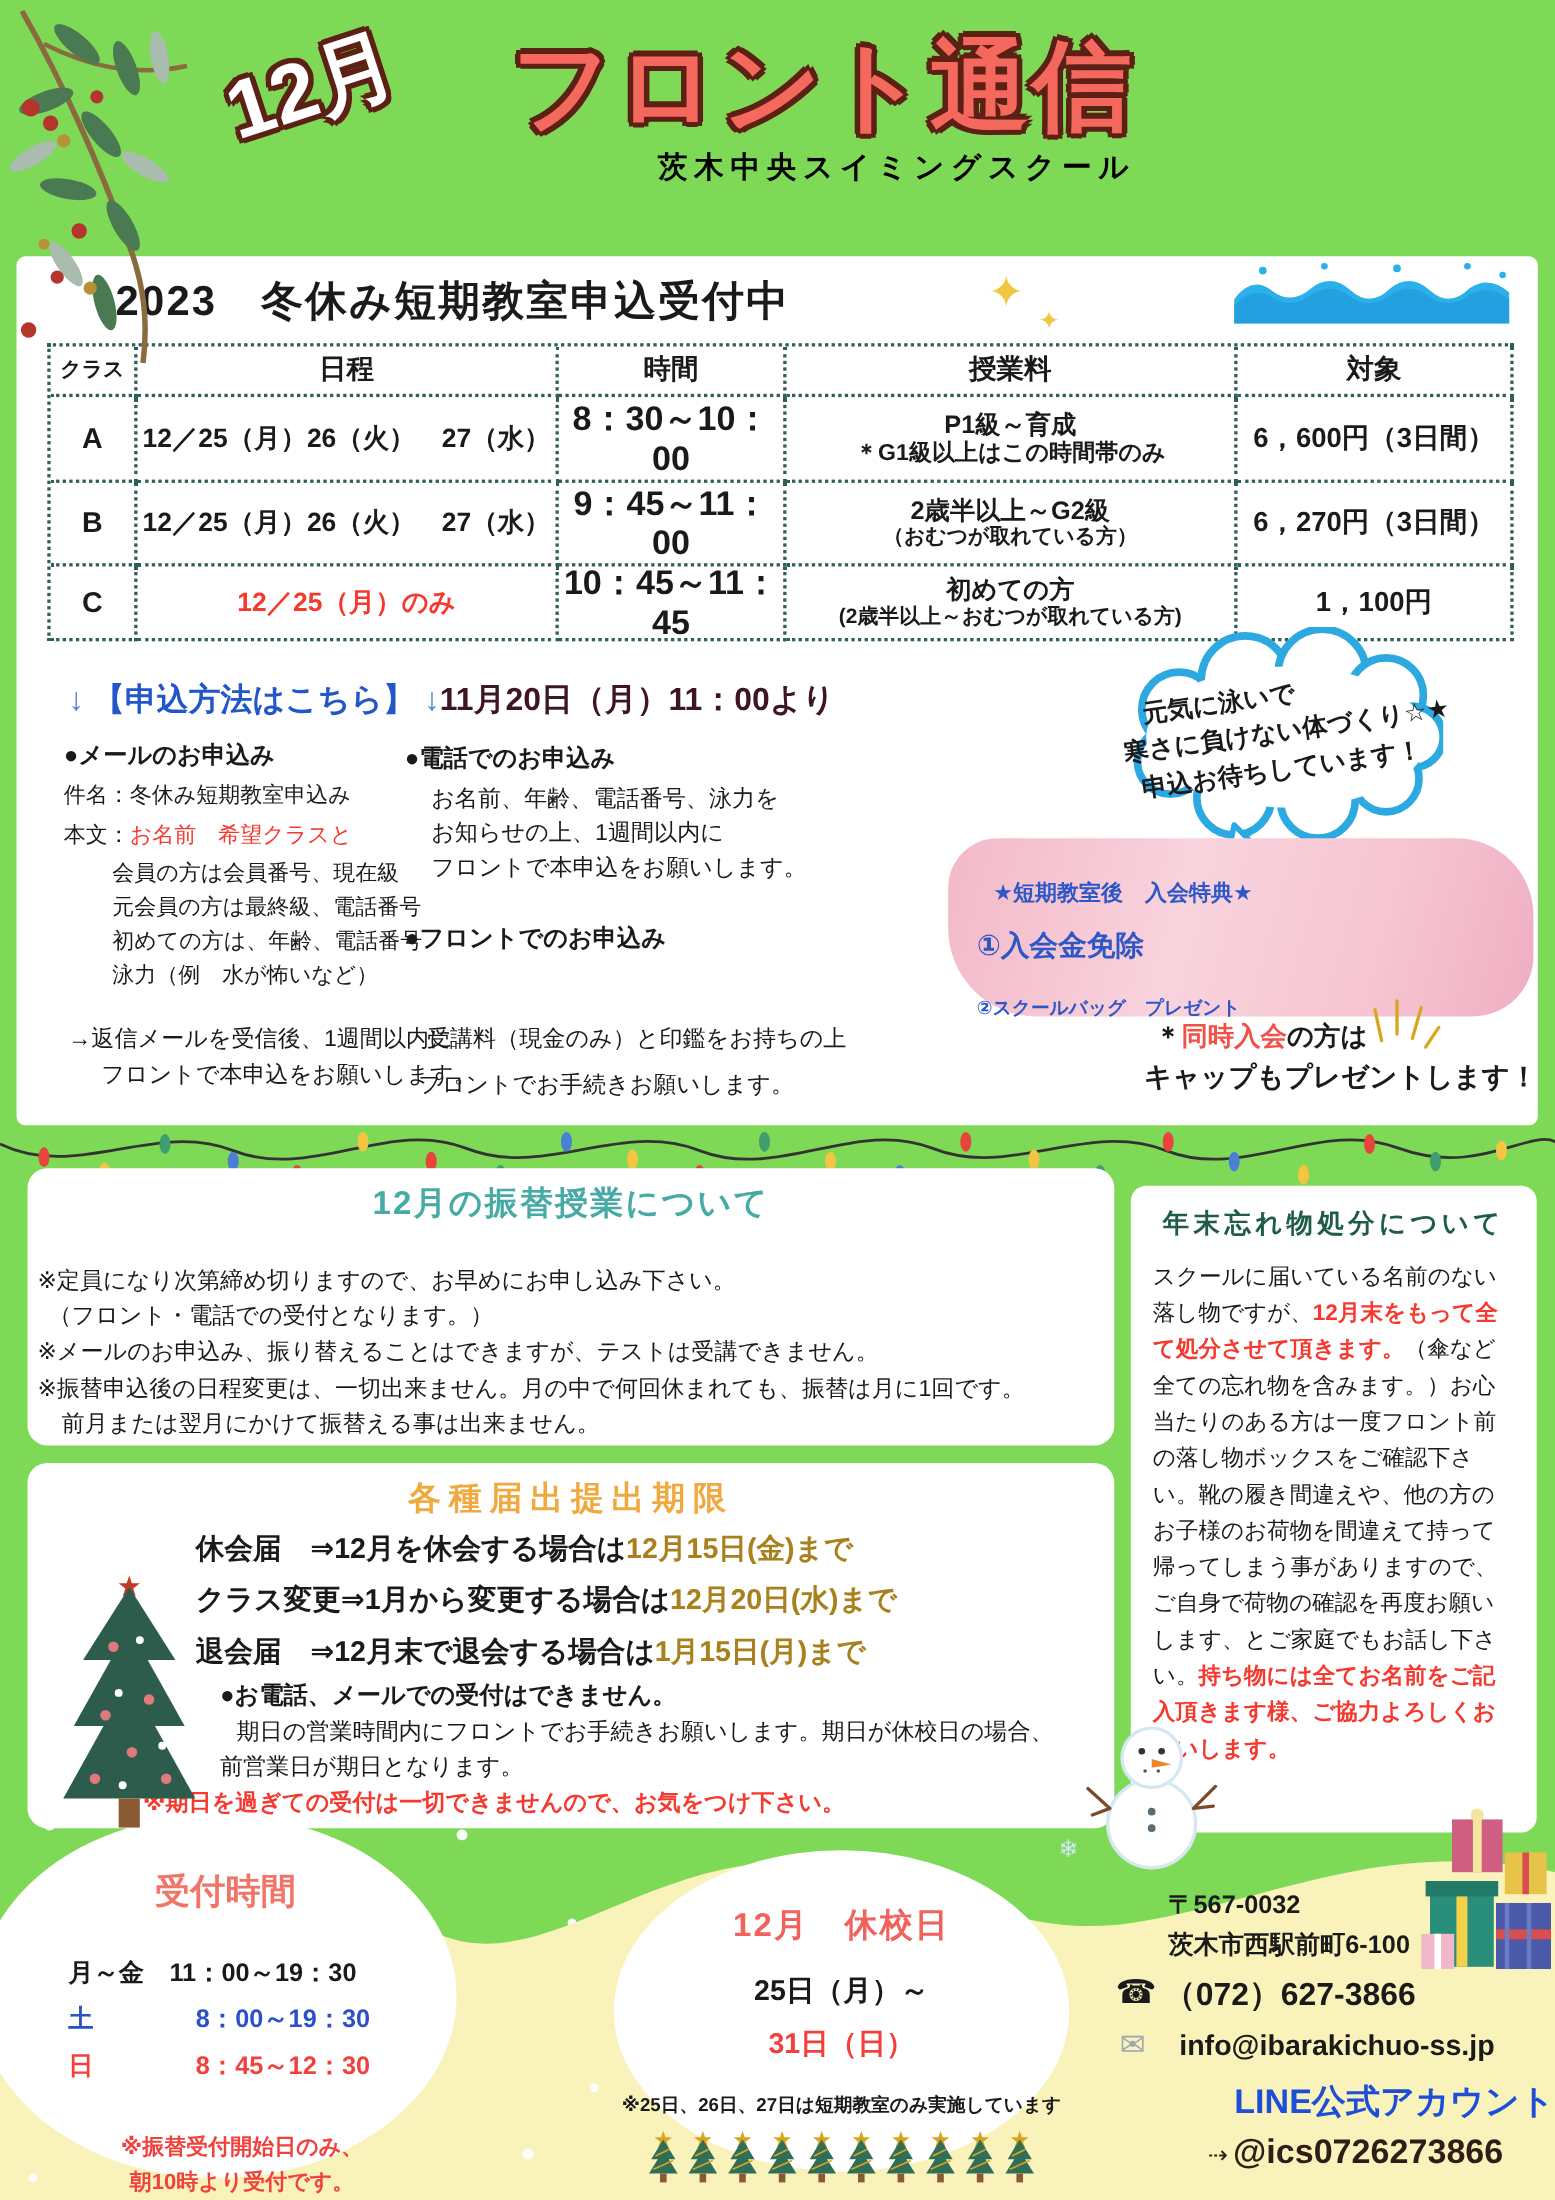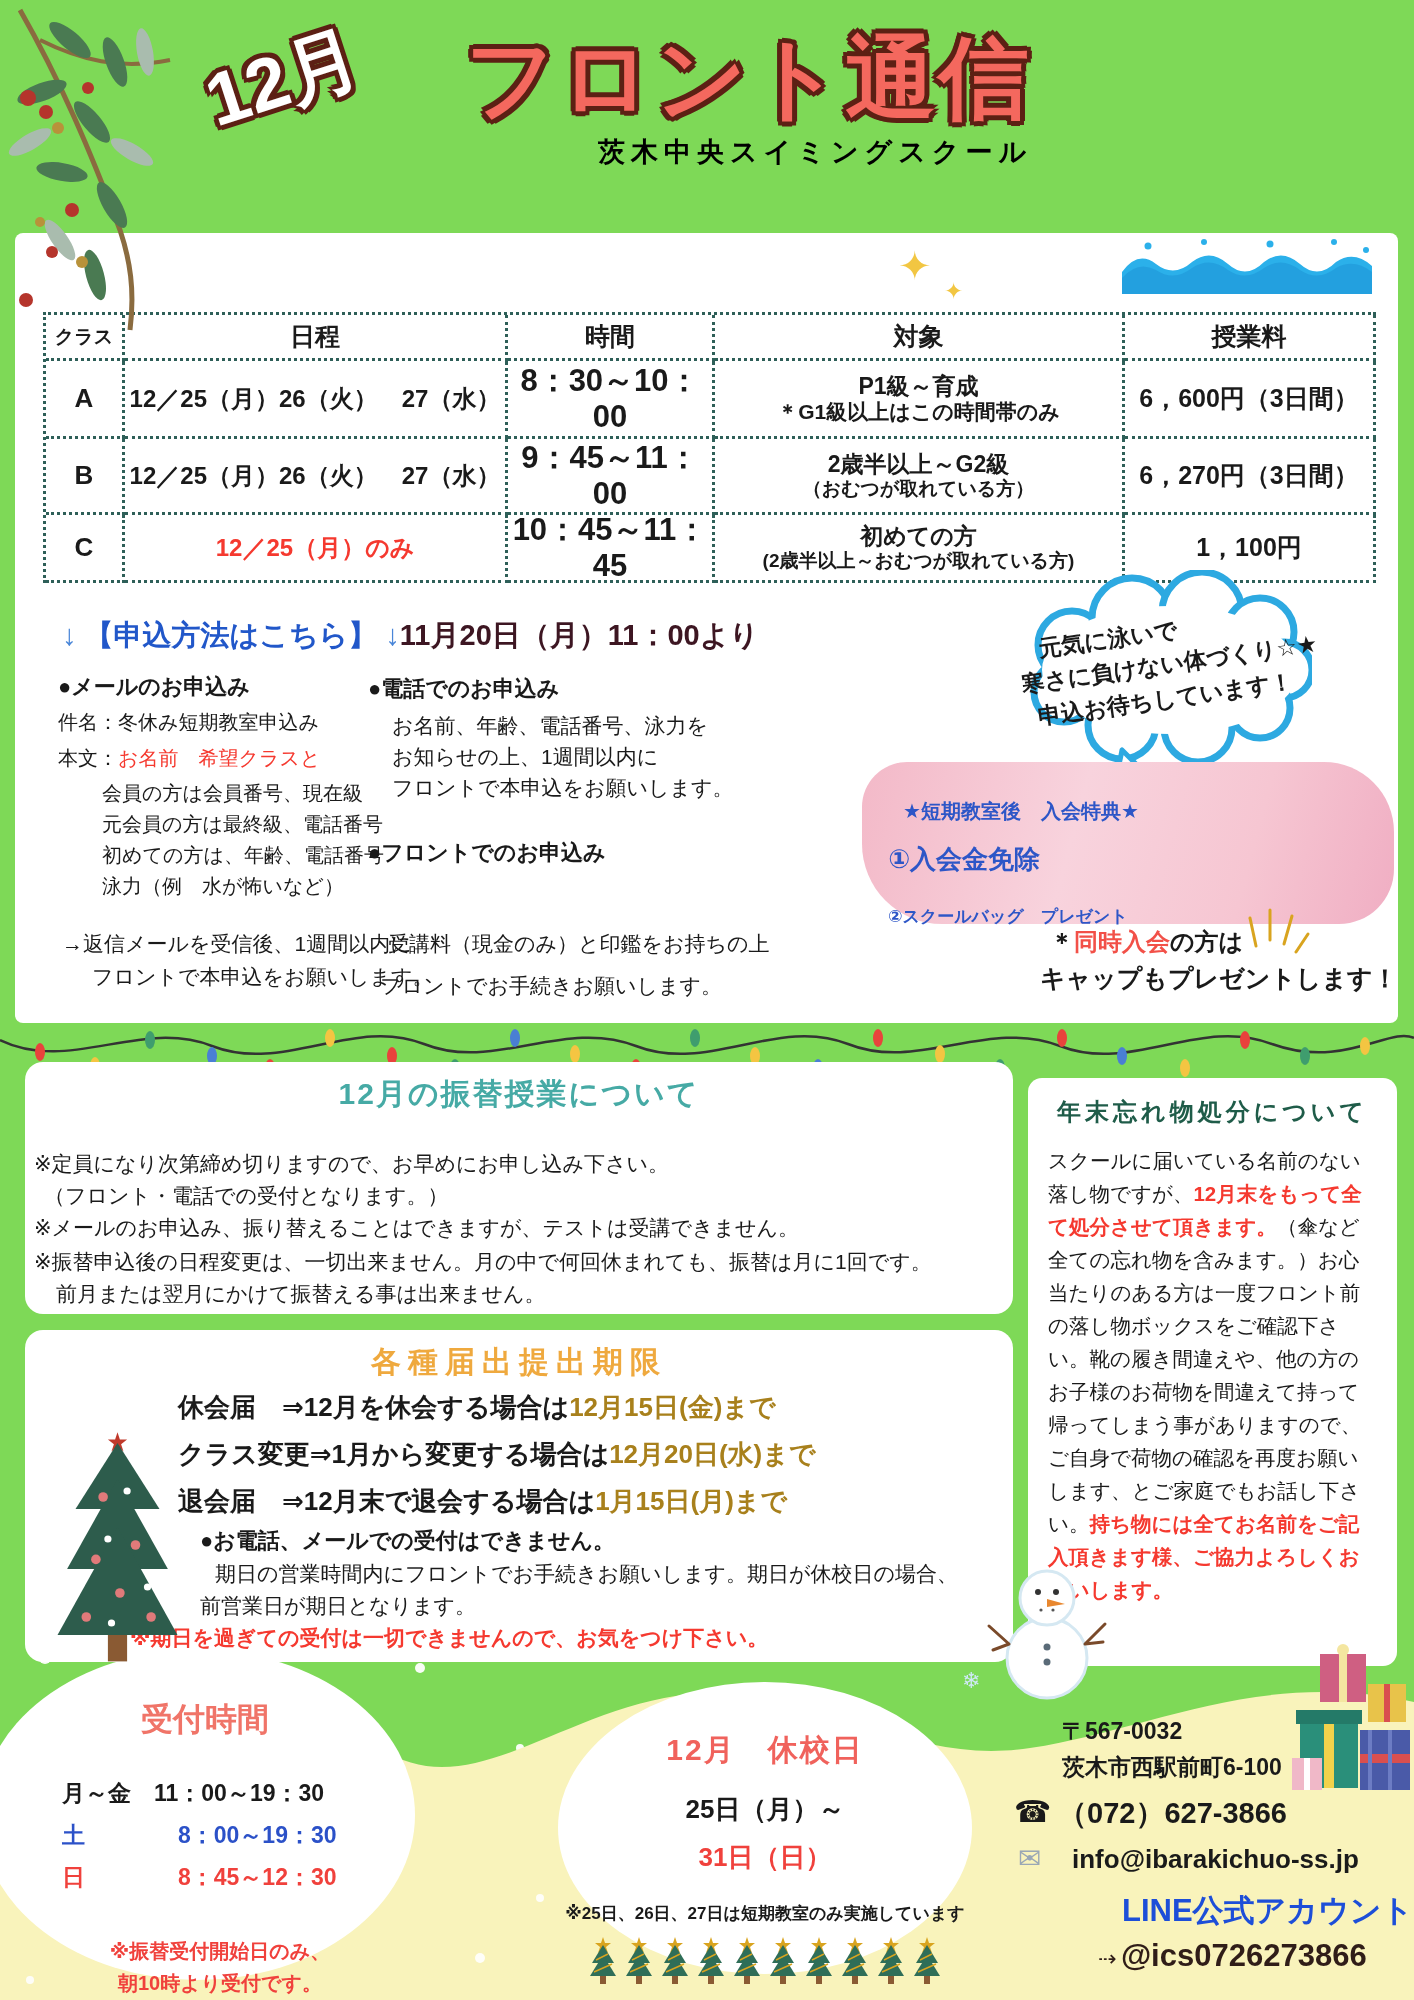--- a/index.html
+++ b/index.html
@@ -73,38 +73,39 @@
         <circle cx="82" cy="262" r="6"></circle>
     </g>
   </svg>
 
   <div class="abs outline nw" style="left:205px;top:30px;font-size:74px;font-weight:800;color:#fff;transform:rotate(-18deg);z-index:4;">12月</div>
   <div class="abs outline nw" style="left:465px;top:18px;font-size:90px;font-weight:800;color:#f4685e;letter-spacing:3px;z-index:4;">フロント通信</div>
   <div class="abs nw" style="left:598px;top:134px;font-size:27px;font-weight:800;letter-spacing:6px;color:#000;z-index:4;">茨木中央スイミングスクール</div>
 
   <div class="abs panel" style="left:15px;top:233px;width:1383px;height:790px;z-index:1;"></div>
 
+  <div class="abs nw" style="left:105px;top:248px;font-size:38px;font-weight:800;letter-spacing:2px;z-index:2;">2023　冬休み短期教室申込受付中</div>
   <div class="abs" style="left:898px;top:243px;font-size:40px;color:#f2c642;z-index:2;">✦</div>
   <div class="abs" style="left:944px;top:278px;font-size:23px;color:#f2c642;z-index:2;">✦</div>
   <svg class="abs" style="left:1120px;top:238px;z-index:2;" width="254" height="58" viewBox="0 0 254 58">
     <path d="M2,34 Q18,12 36,26 Q54,40 72,24 Q90,10 108,26 Q126,42 144,24 Q162,10 180,26 Q198,42 216,24 Q234,12 252,28 L252,56 L2,56 Z" fill="#2bb0ea"></path>
     <path d="M2,40 Q18,22 36,32 Q54,44 72,30 Q90,18 108,32 Q126,44 144,30 Q162,18 180,32 Q198,44 216,30 Q234,20 252,34 L252,56 L2,56 Z" fill="#1d93d6" opacity="0.55"></path>
     <circle cx="28" cy="8" r="3.5" fill="#2bb0ea"></circle>
       <circle cx="84" cy="4" r="3" fill="#2bb0ea"></circle>
     <circle cx="150" cy="6" r="3.5" fill="#2bb0ea"></circle>
       <circle cx="214" cy="4" r="3" fill="#2bb0ea"></circle>
     <circle cx="246" cy="12" r="3" fill="#2bb0ea"></circle>
   </svg>
 
   <div id="tbl" style="z-index:2;">
     <div class="td th" style="font-size:19px;">クラス</div>
     <div class="td th">日程</div>
     <div class="td th">時間</div>
+    <div class="td th">授業料</div>
     <div class="td th">対象</div>
-    <div class="td th">授業料</div>
 
     <div class="td cell-class">A</div>
     <div class="td cell-dates">12／25（月）26（火）　27（水）</div>
     <div class="td cell-time">8：30～10：00</div>
     <div class="td">
       <div class="t1">P1級～育成</div>
       <div class="t1" style="font-size:21px;">＊G1級以上はこの時間帯のみ</div>
     </div>
     <div class="td cell-fee">6，600円（3日間）</div>
 

